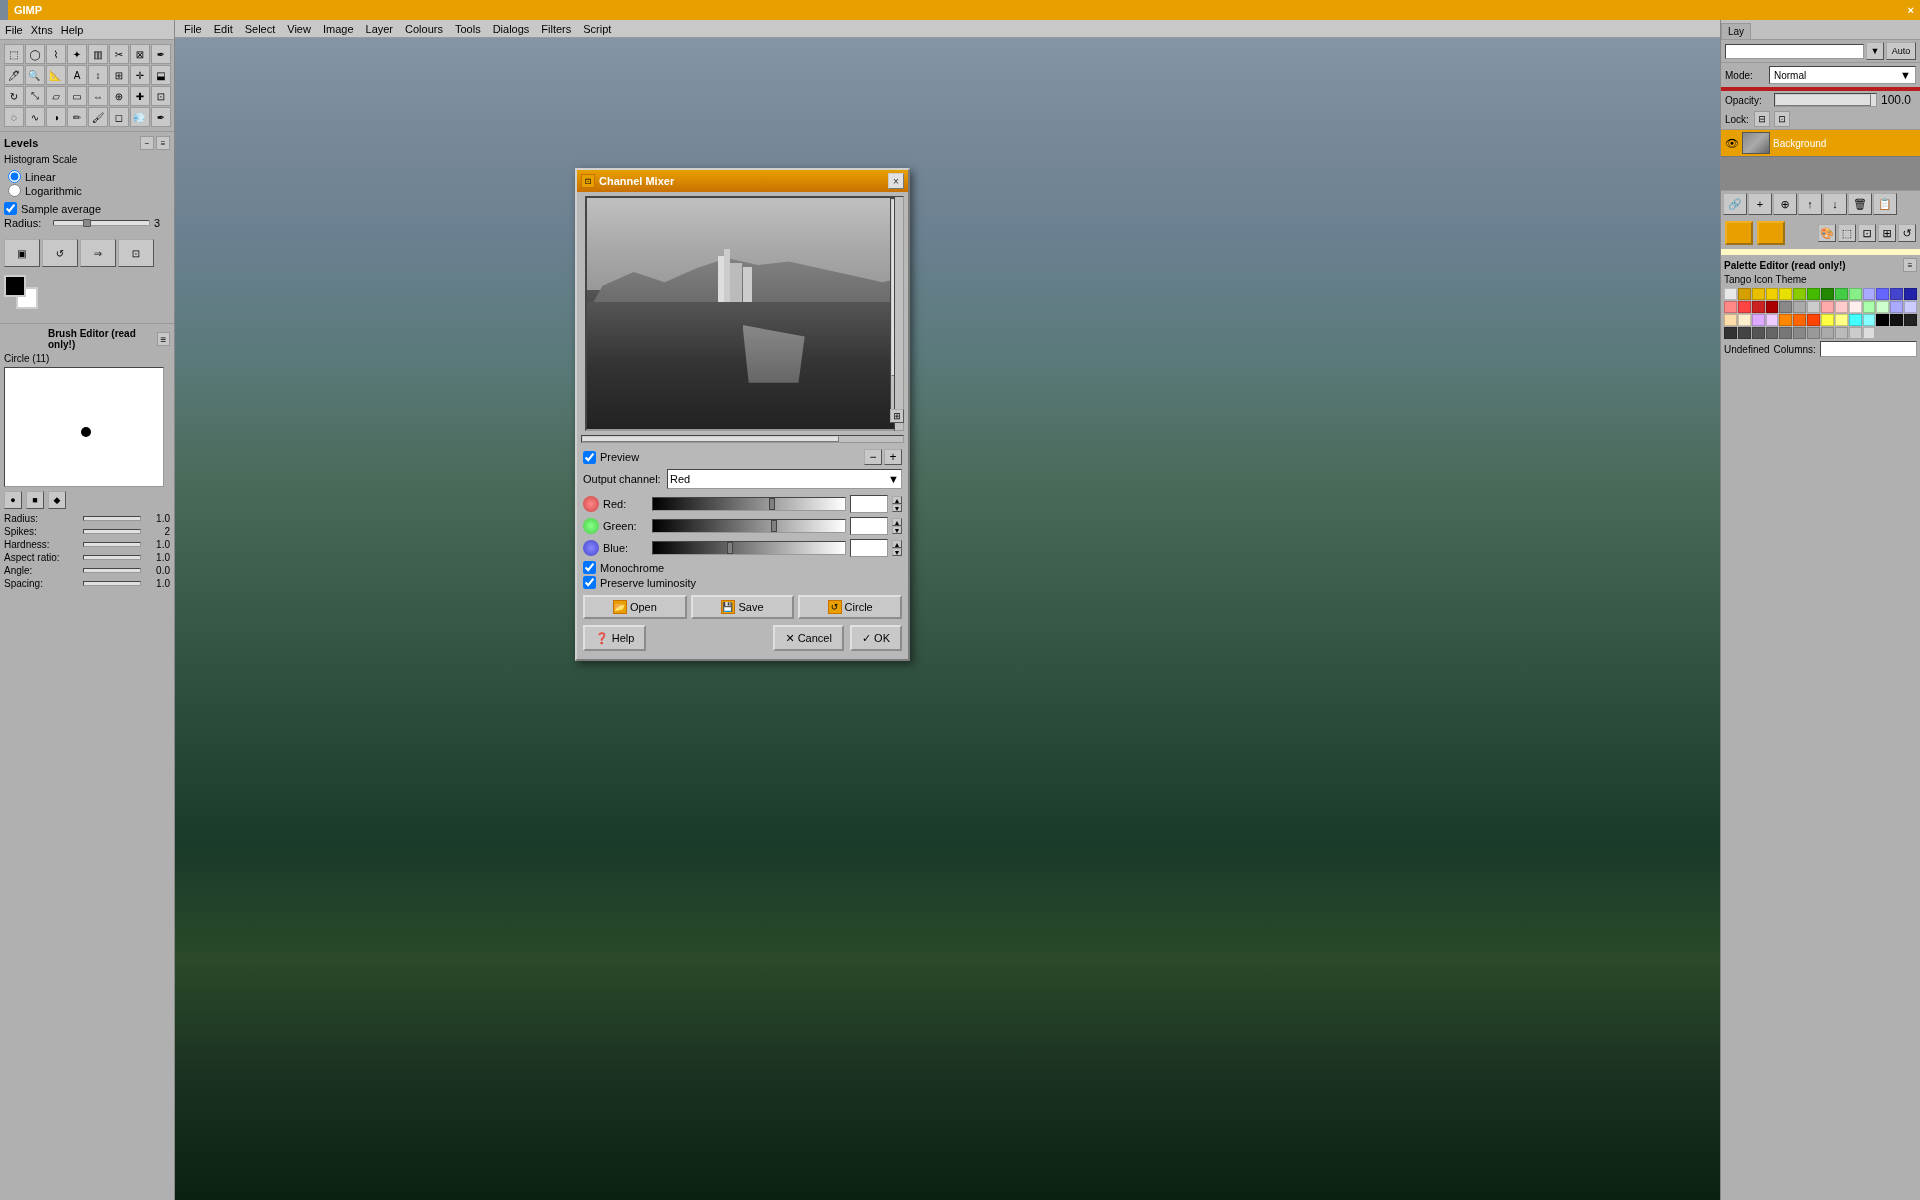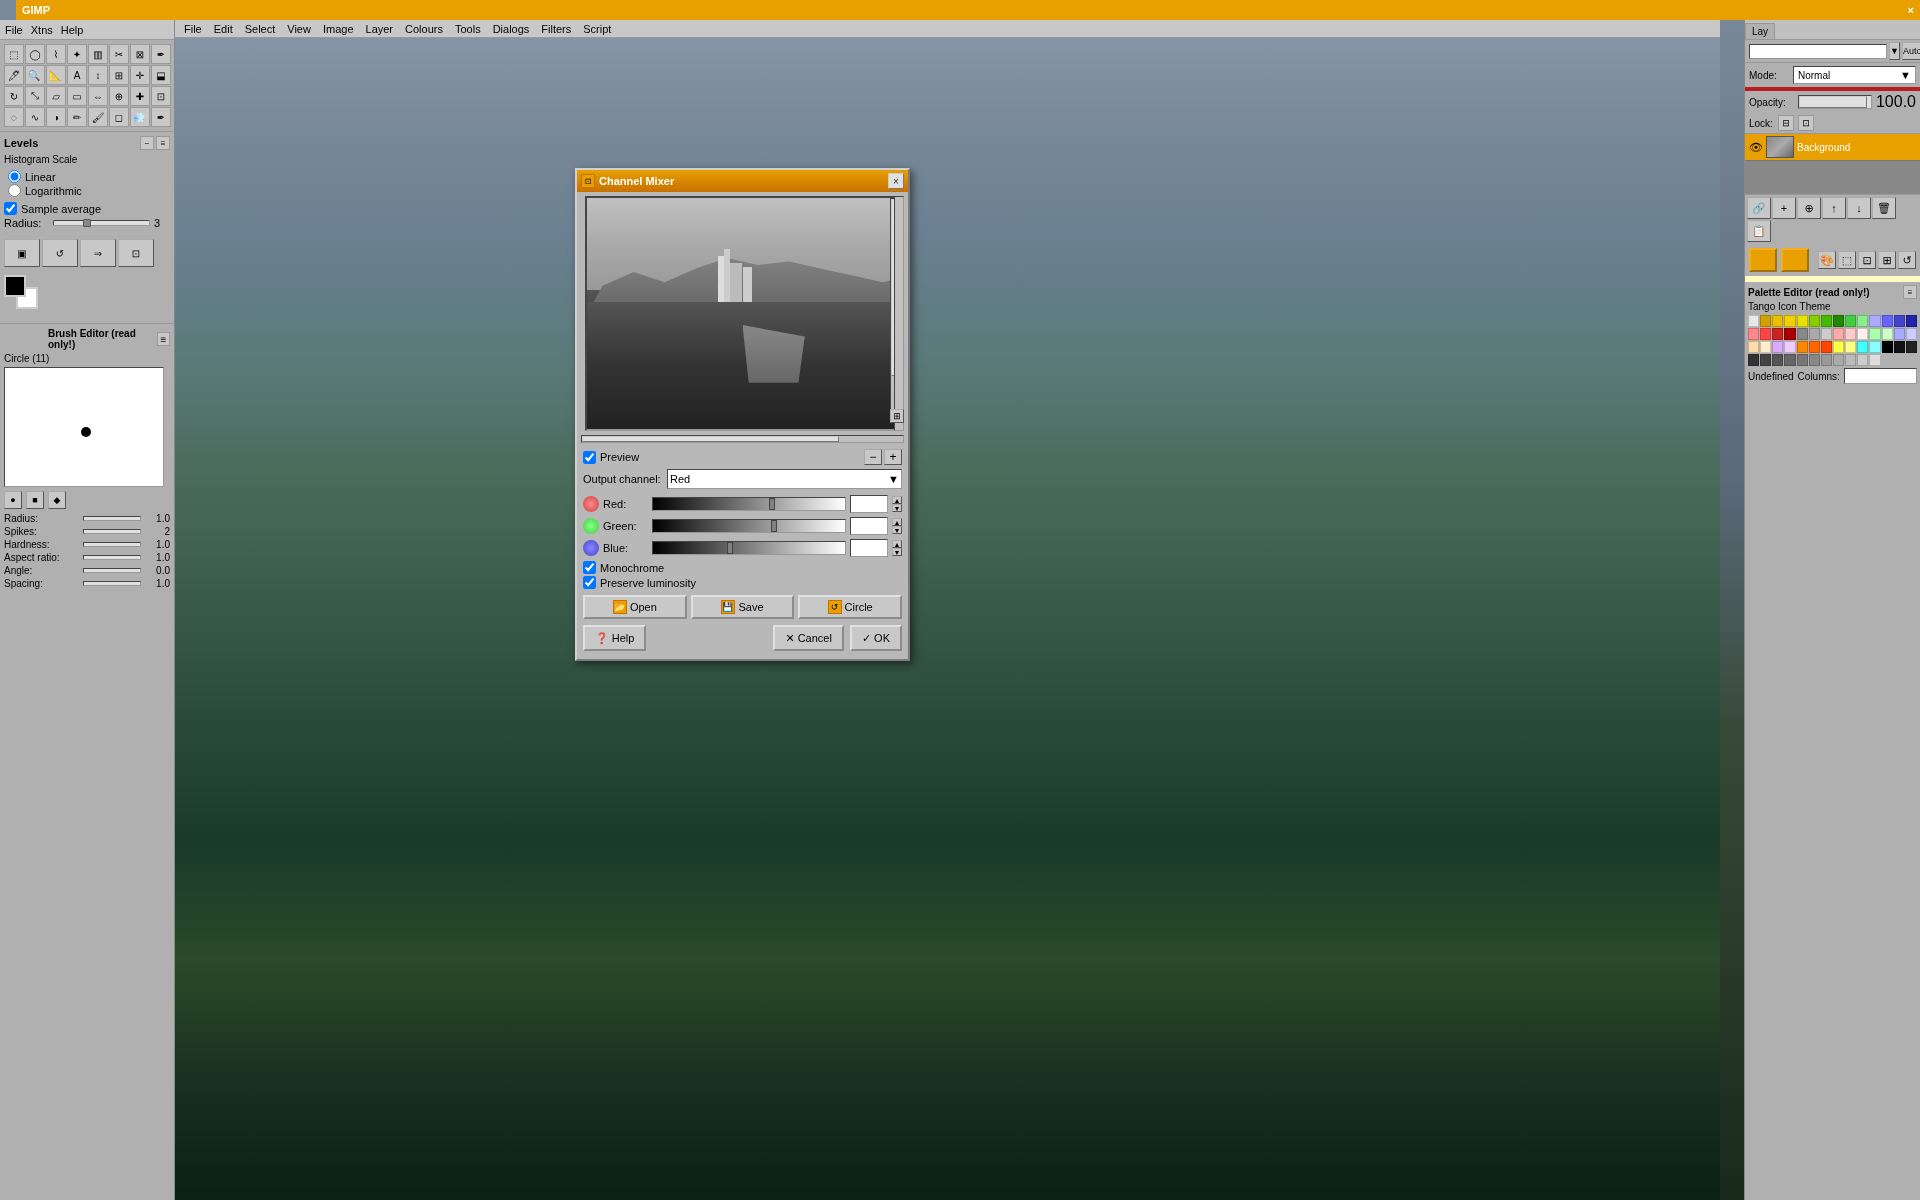--- a/index.html
+++ b/index.html
@@ -17,21 +17,21 @@
     #main-canvas {
       position: absolute;
       top: 0; left: 0; right: 0; bottom: 0;
       background: linear-gradient(180deg, #7a8a9a 0%, #6a7a8a 20%, #5a6a7a 40%, #3a4a3a 60%, #2a3a2a 80%, #1a2a1a 100%);
       overflow: hidden;
     }
 
     
     #gimp-title {
       position: absolute;
-      top: 0; left: 16px; right: 0;
+      top: 0; left: 8px; right: 0;
       height: 20px;
       background: #e8a000;
       display: flex;
       align-items: center;
       justify-content: space-between;
       padding: 0 6px;
       color: white;
       font-size: 11px;
       font-weight: bold;
       z-index: 100;
@@ -194,21 +194,21 @@
       background: #c8c8c8;
       border: 1px outset #aaa;
       display: flex; align-items: center; justify-content: center;
       cursor: pointer; font-size: 9px;
     }
 
     
     #right-panel {
       position: absolute;
       top: 0; right: 0;
-      width: 176px;
+      width: 200px;
       height: 100%;
       background: #b0b0b0;
       border-left: 1px solid #888;
       z-index: 50;
     }
 
     #right-panel-title {
       height: 20px;
       background: #e8a000;
       color: white;
@@ -797,21 +797,21 @@
       <span style="font-size:10px;">Normal</span>
       <span>▼</span>
     </div>
   </div>
 
   <div id="opacity-row">
     <span style="min-width:45px;font-size:10px;">Opacity:</span>
     <div id="opacity-slider" style="position:relative;">
       <div style="position:absolute;left:0;top:0;bottom:0;width:95%;background:#e0e0e0;border:1px outset #ccc;"></div>
     </div>
-    <span style="min-width:35px;font-size:16px;text-align:left;">100.0</span>
+    <span style="min-width:35px;font-size:12px;text-align:left;">100.0</span>
   </div>
 
   <div id="lock-row">
     <span style="font-size:10px;min-width:25px;">Lock:</span>
     <div class="lock-icon">⊟</div>
     <div class="lock-icon">⊡</div>
   </div>
 
   <div id="layers-list">
     <div class="layer-item">

